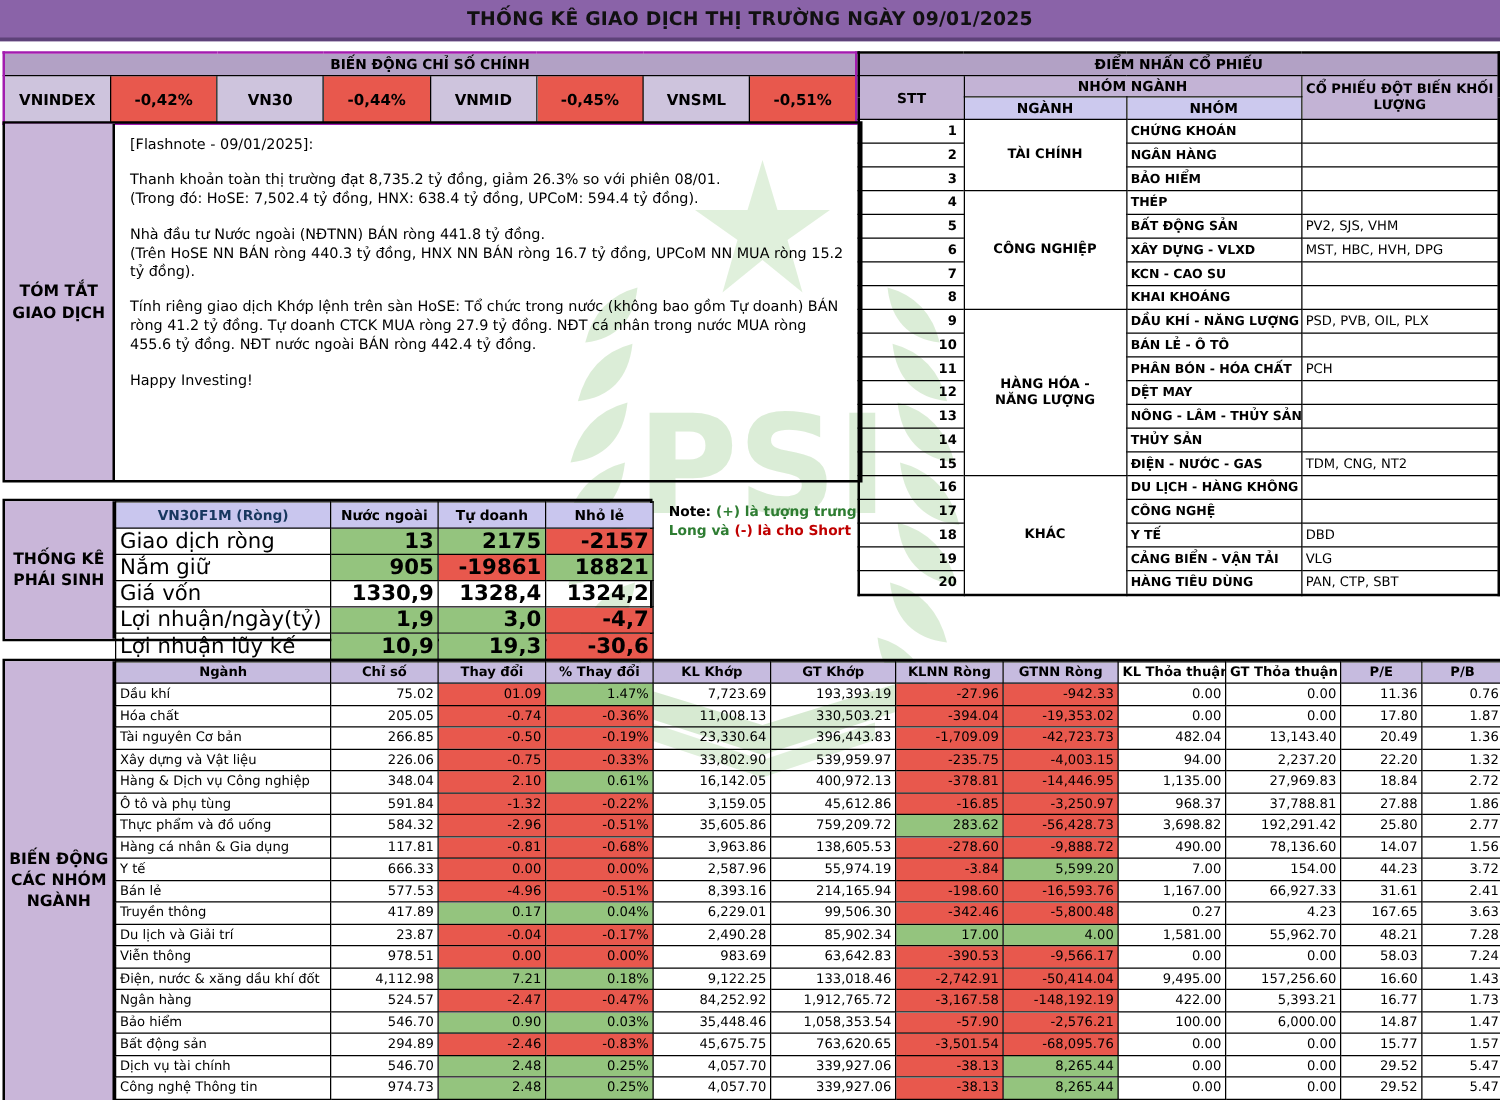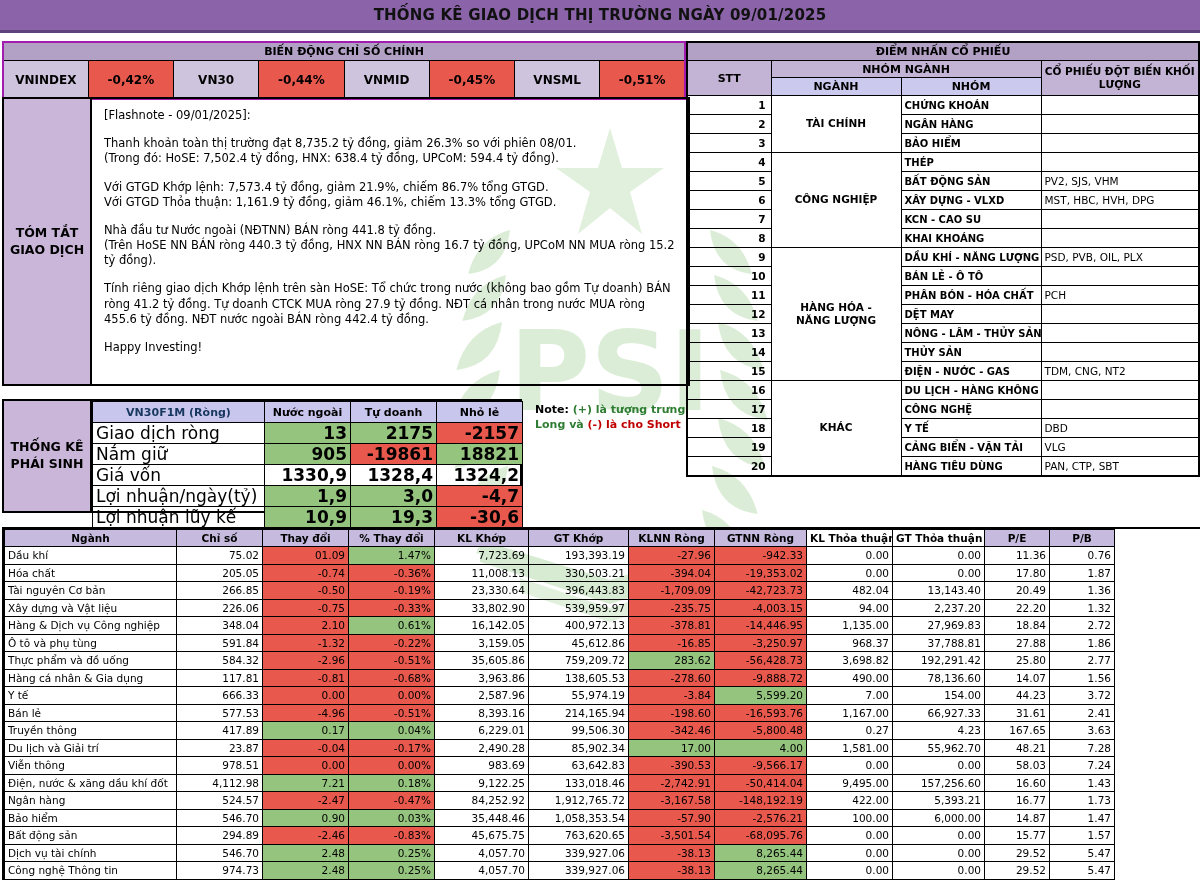--- a/index.html
+++ b/index.html
@@ -132,22 +132,20 @@
     </tbody>
 </table>
 
 <div id="summary-box" class="panelbox">
   <div class="side-label">TÓM TẮT
 GIAO DỊCH</div>
   <div id="summary-text">
       <p>[Flashnote - 09/01/2025]:</p>
       <p>Thanh khoản toàn thị trường đạt 8,735.2 tỷ đồng, giảm 26.3% so với phiên 08/01.
 (Trong đó: HoSE: 7,502.4 tỷ đồng, HNX: 638.4 tỷ đồng, UPCoM: 594.4 tỷ đồng).</p>
-      <p>Với GTGD Khớp lệnh: 7,573.4 tỷ đồng, giảm 21.9%, chiếm 86.7% tổng GTGD.
-Với GTGD Thỏa thuận: 1,161.9 tỷ đồng, giảm 46.1%, chiếm 13.3% tổng GTGD.</p>
       <p>Nhà đầu tư Nước ngoài (NĐTNN) BÁN ròng 441.8 tỷ đồng.
 (Trên HoSE NN BÁN ròng 440.3 tỷ đồng, HNX NN BÁN ròng 16.7 tỷ đồng, UPCoM NN MUA ròng 15.2 tỷ đồng).</p>
       <p>Tính riêng giao dịch Khớp lệnh trên sàn HoSE: Tổ chức trong nước (không bao gồm Tự doanh) BÁN ròng 41.2 tỷ đồng. Tự doanh CTCK MUA ròng 27.9 tỷ đồng. NĐT cá nhân trong nước MUA ròng 455.6 tỷ đồng. NĐT nước ngoài BÁN ròng 442.4 tỷ đồng.</p>
       <p>Happy Investing!</p>
     </div>
 </div>
 
 <div id="deriv-box" class="panelbox">
   <div class="side-label">THỐNG KÊ
 PHÁI SINH</div>
@@ -331,20 +329,23 @@
       </tr>
       <tr>
         <td class="stt num">20</td>
         <td class="nhom">HÀNG TIÊU DÙNG</td>
         <td class="stocks">PAN, CTP, SBT</td>
       </tr>
     </tbody>
 </table>
 
 <div id="sector-box" class="panelbox">
+  <div class="side-label">BIẾN ĐỘNG
+CÁC NHÓM
+NGÀNH</div>
   <table id="sector-table">
     <colgroup>
       <col style="width:172px">
         <col style="width:86px">
         <col style="width:86px">
         <col style="width:86px">
       <col style="width:94px">
         <col style="width:100px">
         <col style="width:86px">
         <col style="width:92px">

